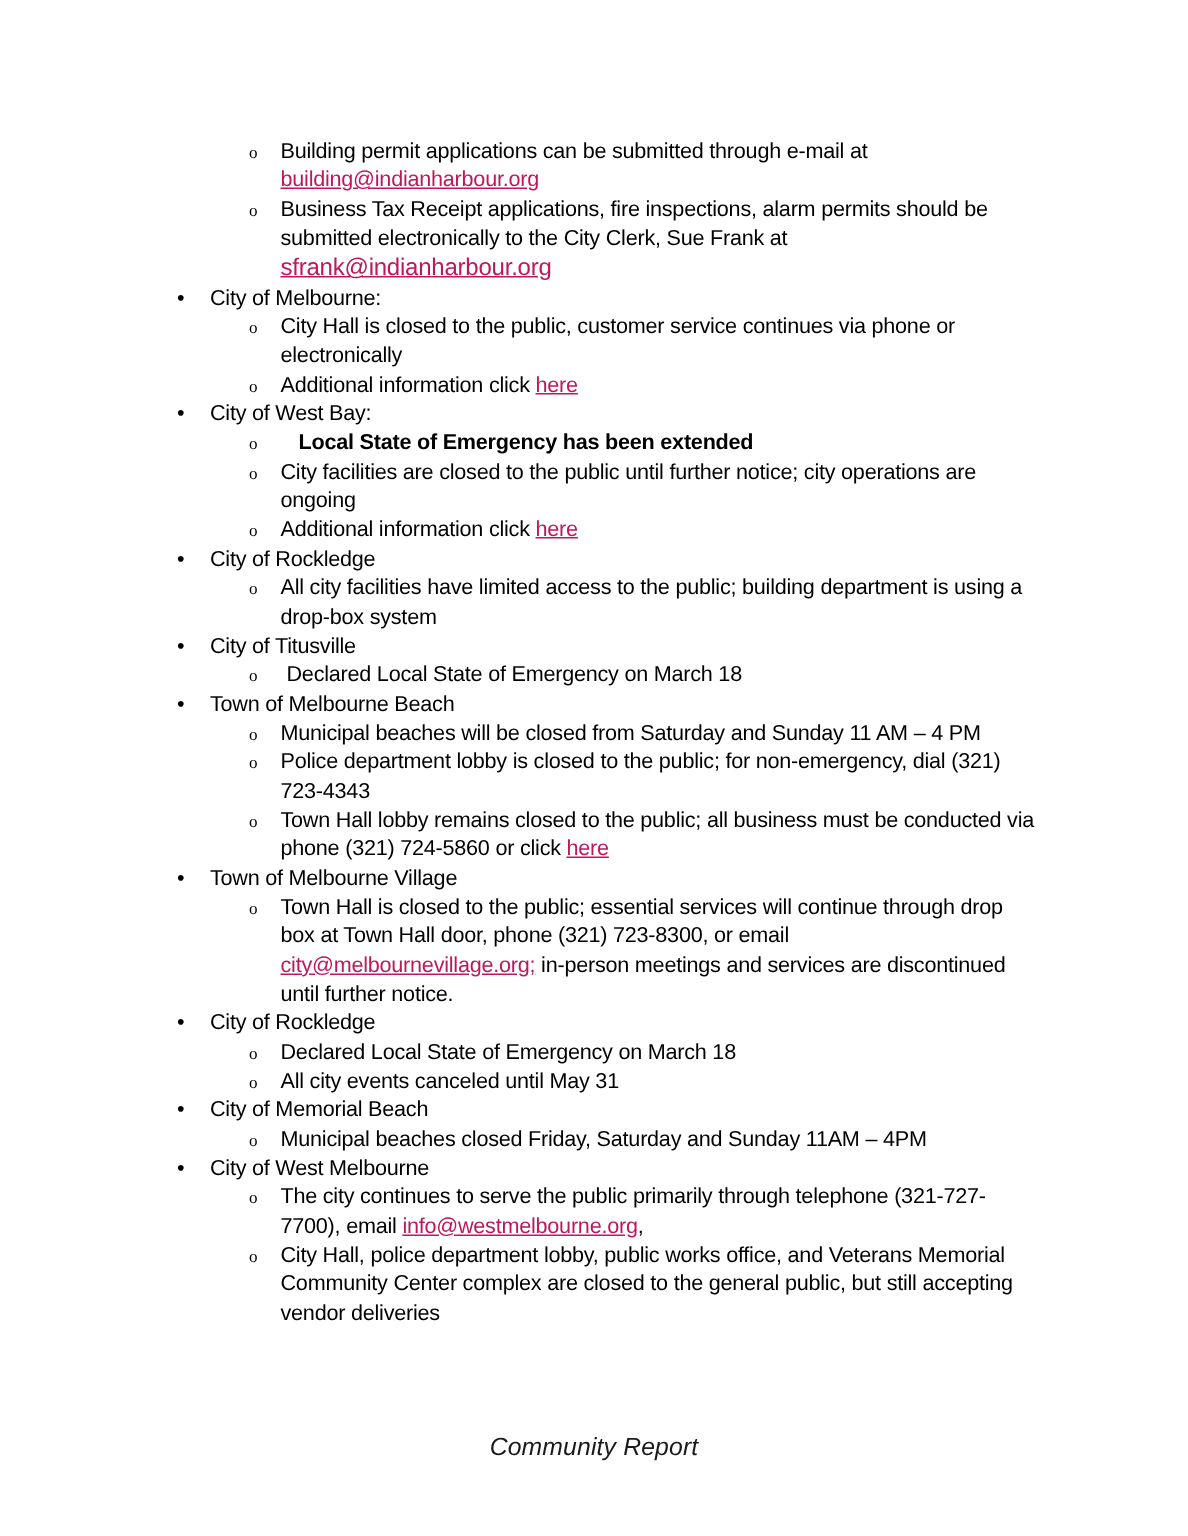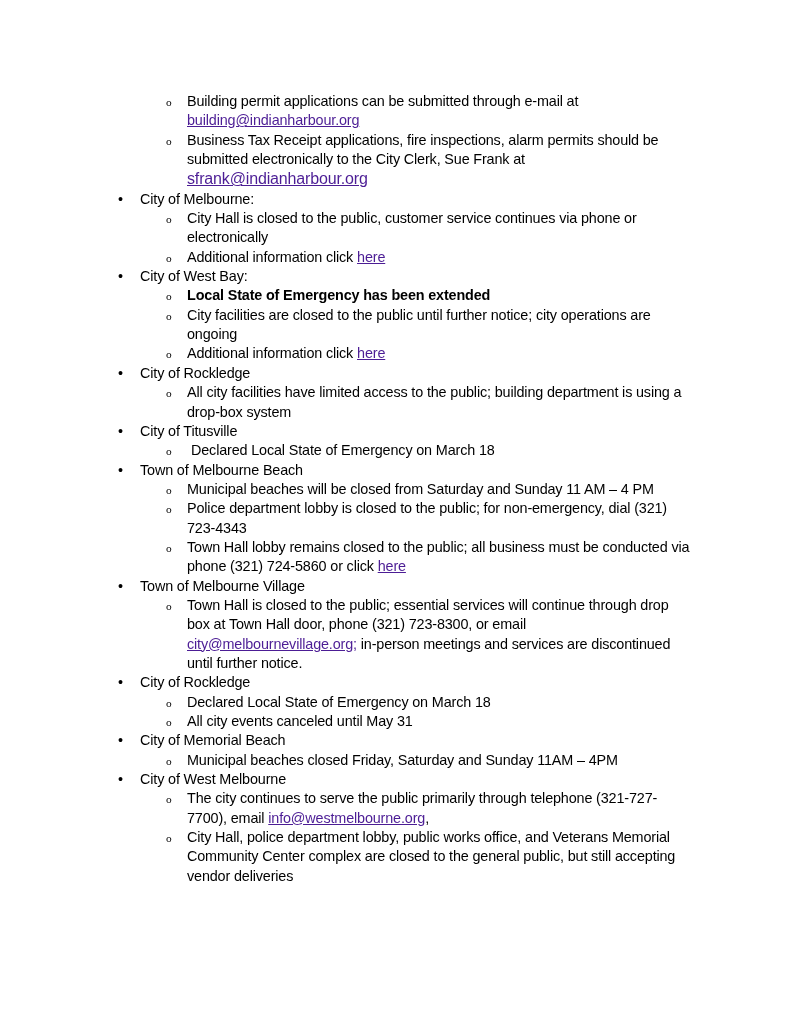--- a/index.html
+++ b/index.html
@@ -95,25 +95,26 @@
     display: block;
   }
 
   
   li.b2.lead > .txt {
     padding-left: 4px;
   }
 
   .bold {
     font-weight: bold;
+    margin-left: 12px;
   }
 
   
   a.link {
-    color: #4c1d95;
+    color: #be185d;
     text-decoration: underline;
     text-underline-offset: 1px;
   }
 
   a.link.small {
     font-size: 16px;
   }
 
   
   .footer {
@@ -265,14 +266,15 @@
             <li class="b2">
               <span class="mark">o</span>
               <span class="txt">City Hall, police department lobby, public works office, and Veterans Memorial Community Center complex are closed to the general public, but still accepting vendor deliveries</span>
             </li>
           </ul>
         </div>
 
     </ul>
   </div>
 
+  <div class="footer">Community Report</div>
 
 </div>
 
 </body></html>

